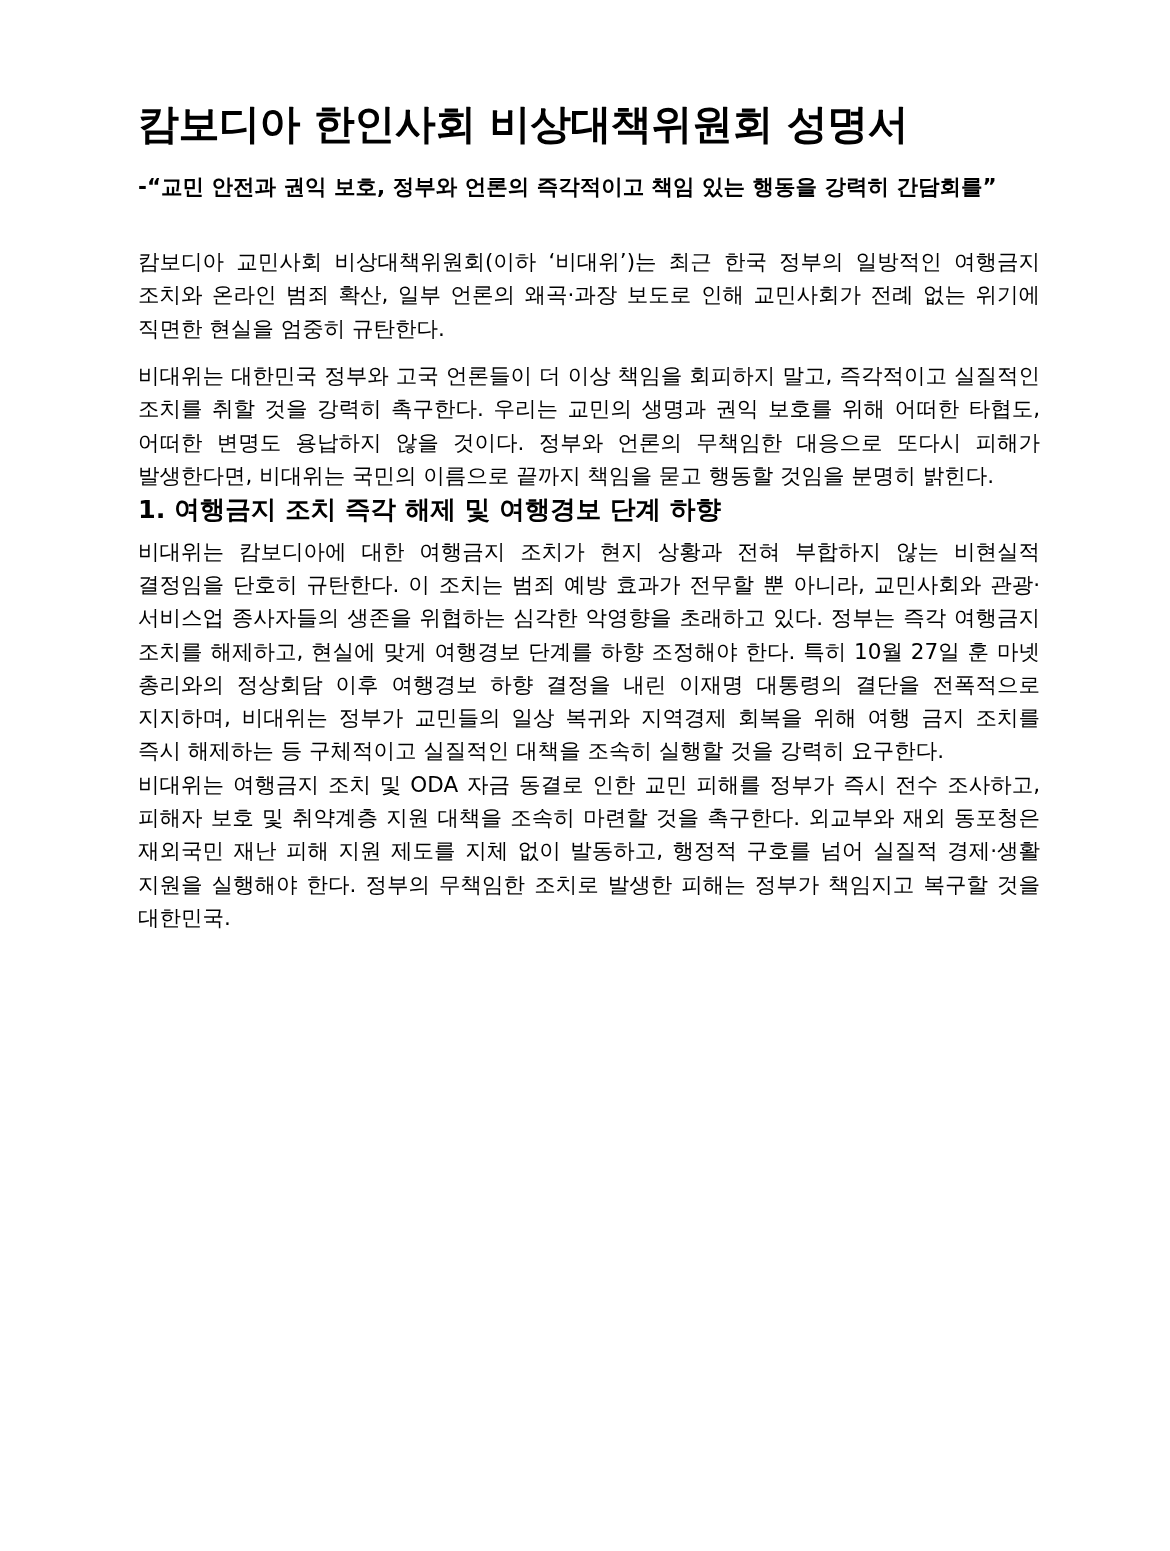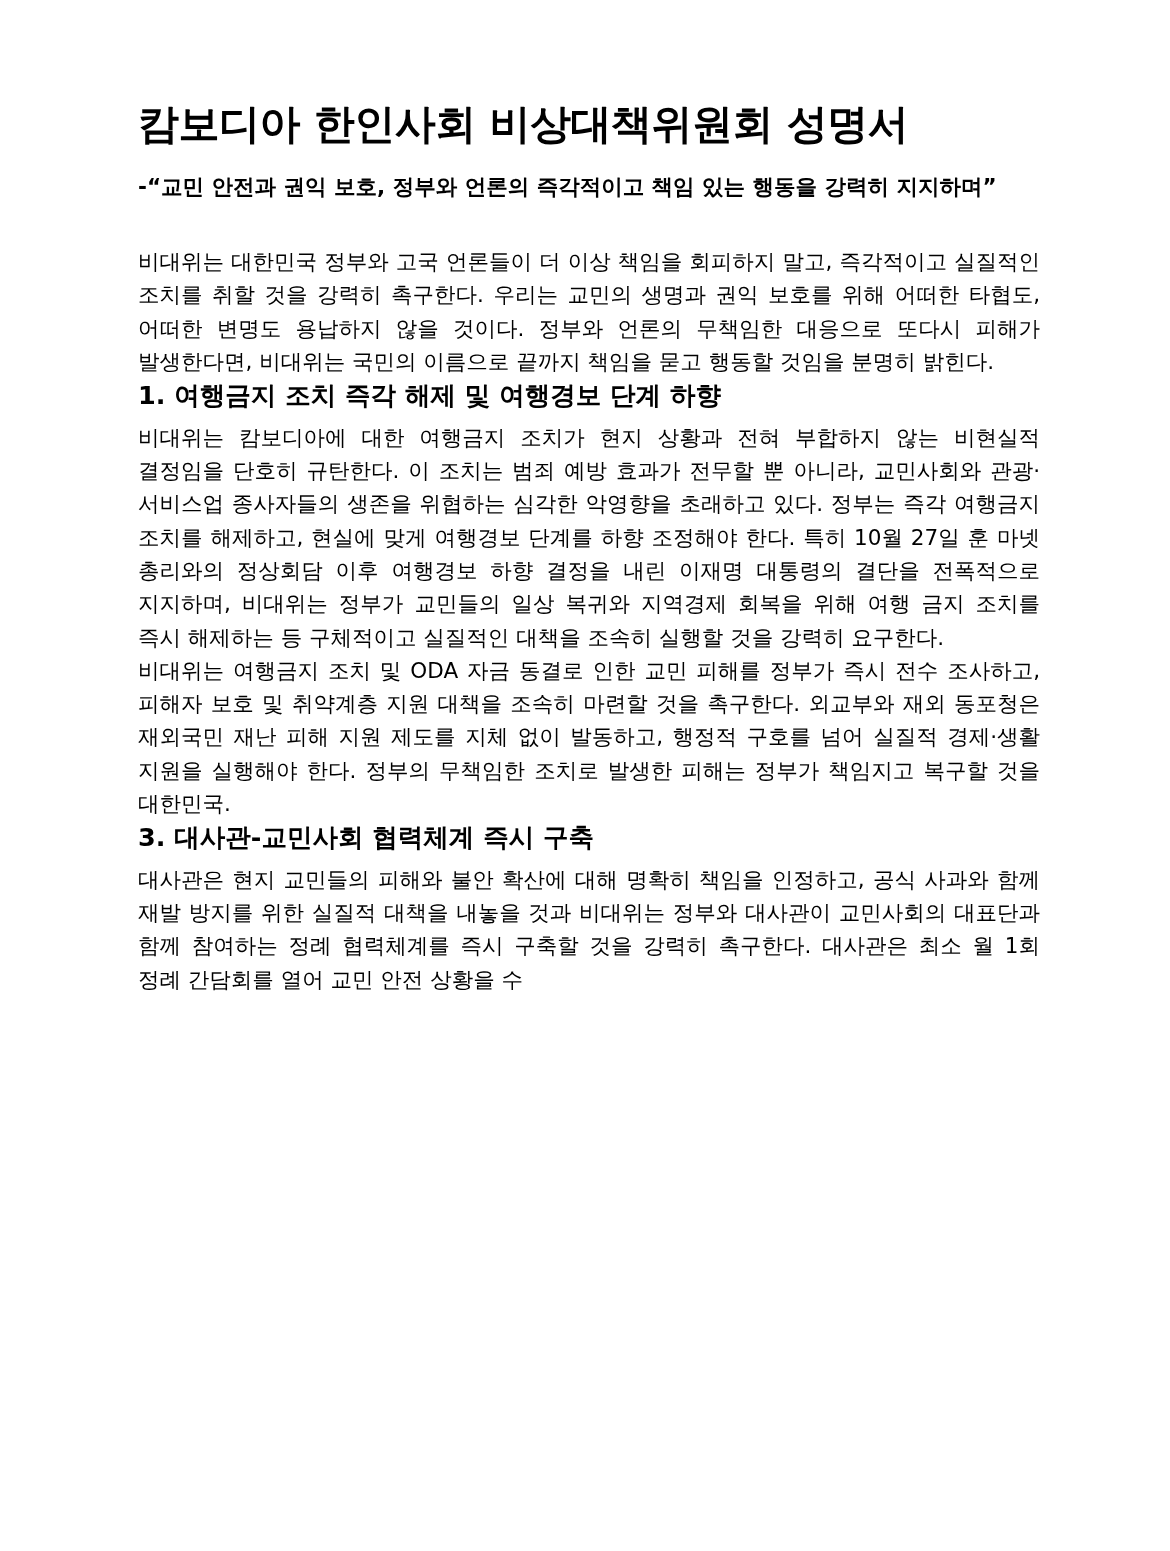--- a/index.html
+++ b/index.html
@@ -56,31 +56,28 @@
   .section {
   }
 </style>
 </head>
 <body>
 
 <div class="page">
 
   <h1 class="doc-title">캄보디아 한인사회 비상대책위원회 성명서</h1>
 
-  <div class="doc-subtitle">-“교민 안전과 권익 보호, 정부와 언론의 즉각적이고 책임 있는 행동을 강력히 지지하며”</div>
+  <div class="doc-subtitle">-“교민 안전과 권익 보호, 정부와 언론의 즉각적이고 책임 있는 행동을 강력히 간담회를”</div>
 
+  <p class="para">캄보디아 교민사회 비상대책위원회(이하 ‘비대위’)는 최근 한국 정부의 일방적인 여행금지 조치와 온라인 범죄 확산, 일부 언론의 왜곡·과장 보도로 인해 교민사회가 전례 없는 위기에 직면한 현실을 엄중히 규탄한다.</p>
   <p class="para">비대위는 대한민국 정부와 고국 언론들이 더 이상 책임을 회피하지 말고, 즉각적이고 실질적인 조치를 취할 것을 강력히 촉구한다. 우리는 교민의 생명과 권익 보호를 위해 어떠한 타협도, 어떠한 변명도 용납하지 않을 것이다. 정부와 언론의 무책임한 대응으로 또다시 피해가 발생한다면, 비대위는 국민의 이름으로 끝까지 책임을 묻고 행동할 것임을 분명히 밝힌다.</p>
 
   <div class="section">
     <h2 class="section-heading">1. 여행금지 조치 즉각 해제 및 여행경보 단계 하향</h2>
     <p class="para">비대위는 캄보디아에 대한 여행금지 조치가 현지 상황과 전혀 부합하지 않는 비현실적 결정임을 단호히 규탄한다. 이 조치는 범죄 예방 효과가 전무할 뿐 아니라, 교민사회와 관광·서비스업 종사자들의 생존을 위협하는 심각한 악영향을 초래하고 있다. 정부는 즉각 여행금지 조치를 해제하고, 현실에 맞게 여행경보 단계를 하향 조정해야 한다. 특히 10월 27일 훈 마넷 총리와의 정상회담 이후 여행경보 하향 결정을 내린 이재명 대통령의 결단을 전폭적으로 지지하며, 비대위는 정부가 교민들의 일상 복귀와 지역경제 회복을 위해 여행 금지 조치를 즉시 해제하는 등 구체적이고 실질적인 대책을 조속히 실행할 것을 강력히 요구한다.</p>
   </div>
 
   <div class="section">
     <p class="para">비대위는 여행금지 조치 및 ODA 자금 동결로 인한 교민 피해를 정부가 즉시 전수 조사하고, 피해자 보호 및 취약계층 지원 대책을 조속히 마련할 것을 촉구한다. 외교부와 재외 동포청은 재외국민 재난 피해 지원 제도를 지체 없이 발동하고, 행정적 구호를 넘어 실질적 경제·생활 지원을 실행해야 한다. 정부의 무책임한 조치로 발생한 피해는 정부가 책임지고 복구할 것을 대한민국.</p>
   </div>
 
-  <div class="section">
-    <h2 class="section-heading">3. 대사관-교민사회 협력체계 즉시 구축</h2>
-    <p class="para">대사관은 현지 교민들의 피해와 불안 확산에 대해 명확히 책임을 인정하고, 공식 사과와 함께 재발 방지를 위한 실질적 대책을 내놓을 것과 비대위는 정부와 대사관이 교민사회의 대표단과 함께 참여하는 정례 협력체계를 즉시 구축할 것을 강력히 촉구한다. 대사관은 최소 월 1회 정례 간담회를 열어 교민 안전 상황을 수</p>
-  </div>
 
 </div>
 
 </body></html>

